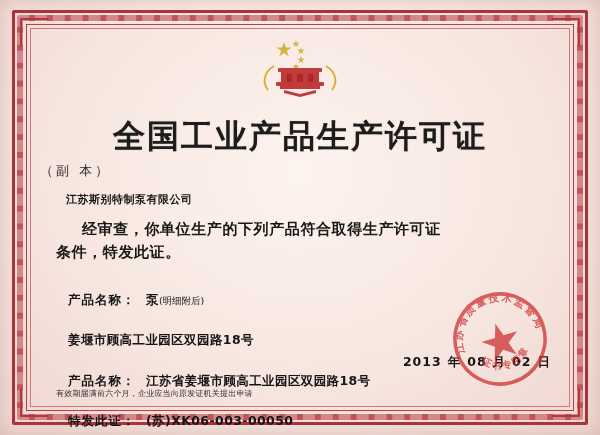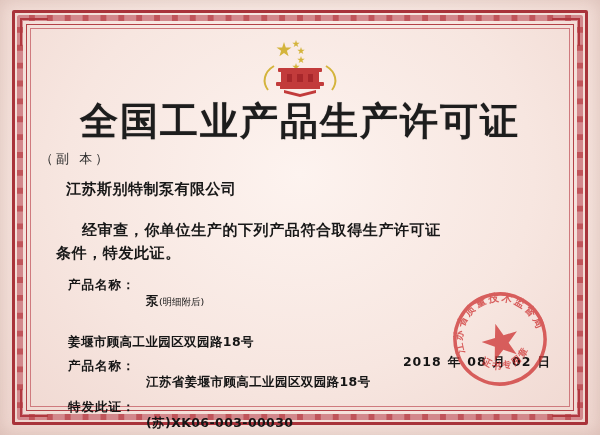--- a/index.html
+++ b/index.html
@@ -107,67 +107,67 @@
     margin-top: 2px;
     height: 62px;
   }
   .emblem svg { display: block; }
 
   
   .title {
     text-align: center;
     font-family: "DejaVu Sans", "Liberation Sans", sans-serif;
     font-weight: bold;
-    font-size: 38px;
+    font-size: 32px;
     letter-spacing: 2px;
     color: #1d1d1d;
-    margin-top: 2px;
+    margin-top: 20px;
     line-height: 1.05;
     text-shadow: 0 0 1px rgba(0,0,0,0.35);
   }
   .subtitle {
     text-align: left;
     font-size: 13px;
     color: #2a2a2a;
     letter-spacing: 3px;
     margin-top: 8px;
   }
 
   
   .body-block {
     margin-top: 12px;
     padding-left: 16px;
     padding-right: 10px;
     color: #181818;
   }
   .company {
-    font-size: 15px;
+    font-size: 11px;
     font-weight: bold;
     letter-spacing: 0.5px;
     padding-left: 10px;
   }
   .statement {
     font-size: 15px;
     font-weight: bold;
     line-height: 1.55;
-    margin-top: 20px;
+    margin-top: 11px;
     letter-spacing: 0.6px;
   }
   .statement .indent { padding-left: 26px; display: inline-block; }
 
   .fields {
     margin-top: 8px;
     padding-left: 12px;
     font-size: 12.5px;
     line-height: 1.95;
     color: #151515;
   }
   .field-row {
     display: flex;
-    align-items: flex-start;
+    align-items: flex-end;
     white-space: nowrap;
   }
   .field-label {
     font-weight: bold;
     letter-spacing: 1px;
     width: 78px;
     flex: 0 0 auto;
   }
   .field-value {
     font-weight: bold;
@@ -286,31 +286,32 @@
         </div>
         <div class="field-row">
           <span class="field-value">姜堰市顾高工业园区双园路18号</span>
         </div>
         <div class="field-row">
           <span class="field-label">产品名称：</span>
           <span class="field-value">江苏省姜堰市顾高工业园区双园路18号</span>
         </div>
         <div class="field-row">
           <span class="field-label">特发此证：</span>
-          <span class="field-value">(苏)XK06-003-00030</span>
+          <span class="field-value">(苏)XK06-003-00050</span>
         </div>
         <div class="field-row">
         </div>
       </div>
     </div>
 
     <div class="date-line">
-      <span class="date-num">2018</span><span>年</span><span class="date-num">08</span><span>月</span><span class="date-num">02</span><span>日</span>
+      <span class="date-num">2013</span><span>年</span><span class="date-num">08</span><span>月</span><span class="date-num">02</span><span>日</span>
     </div>
 
+    <div class="footnote">有效期届满前六个月，企业应当向原发证机关提出申请</div>
   </div>
 
   <div class="seal">
     <svg width="104" height="104" viewBox="0 0 104 104" aria-hidden="true">
       <defs>
         <path id="sealTopArc" d="M 14,52 A 38,38 0 0 1 90,52"></path>
         <path id="sealBottomArc" d="M 22,52 A 30,30 0 0 0 82,52"></path>
       </defs>
       <circle cx="52" cy="52" r="45" fill="none" stroke="#cc2b2b" stroke-width="3.5"></circle>
       <polygon points="52,36 56.5,49.5 70.5,49.5 59.2,58 63.5,71.5 52,63.2 40.5,71.5 44.8,58 33.5,49.5 47.5,49.5" fill="#cc2b2b"></polygon>

